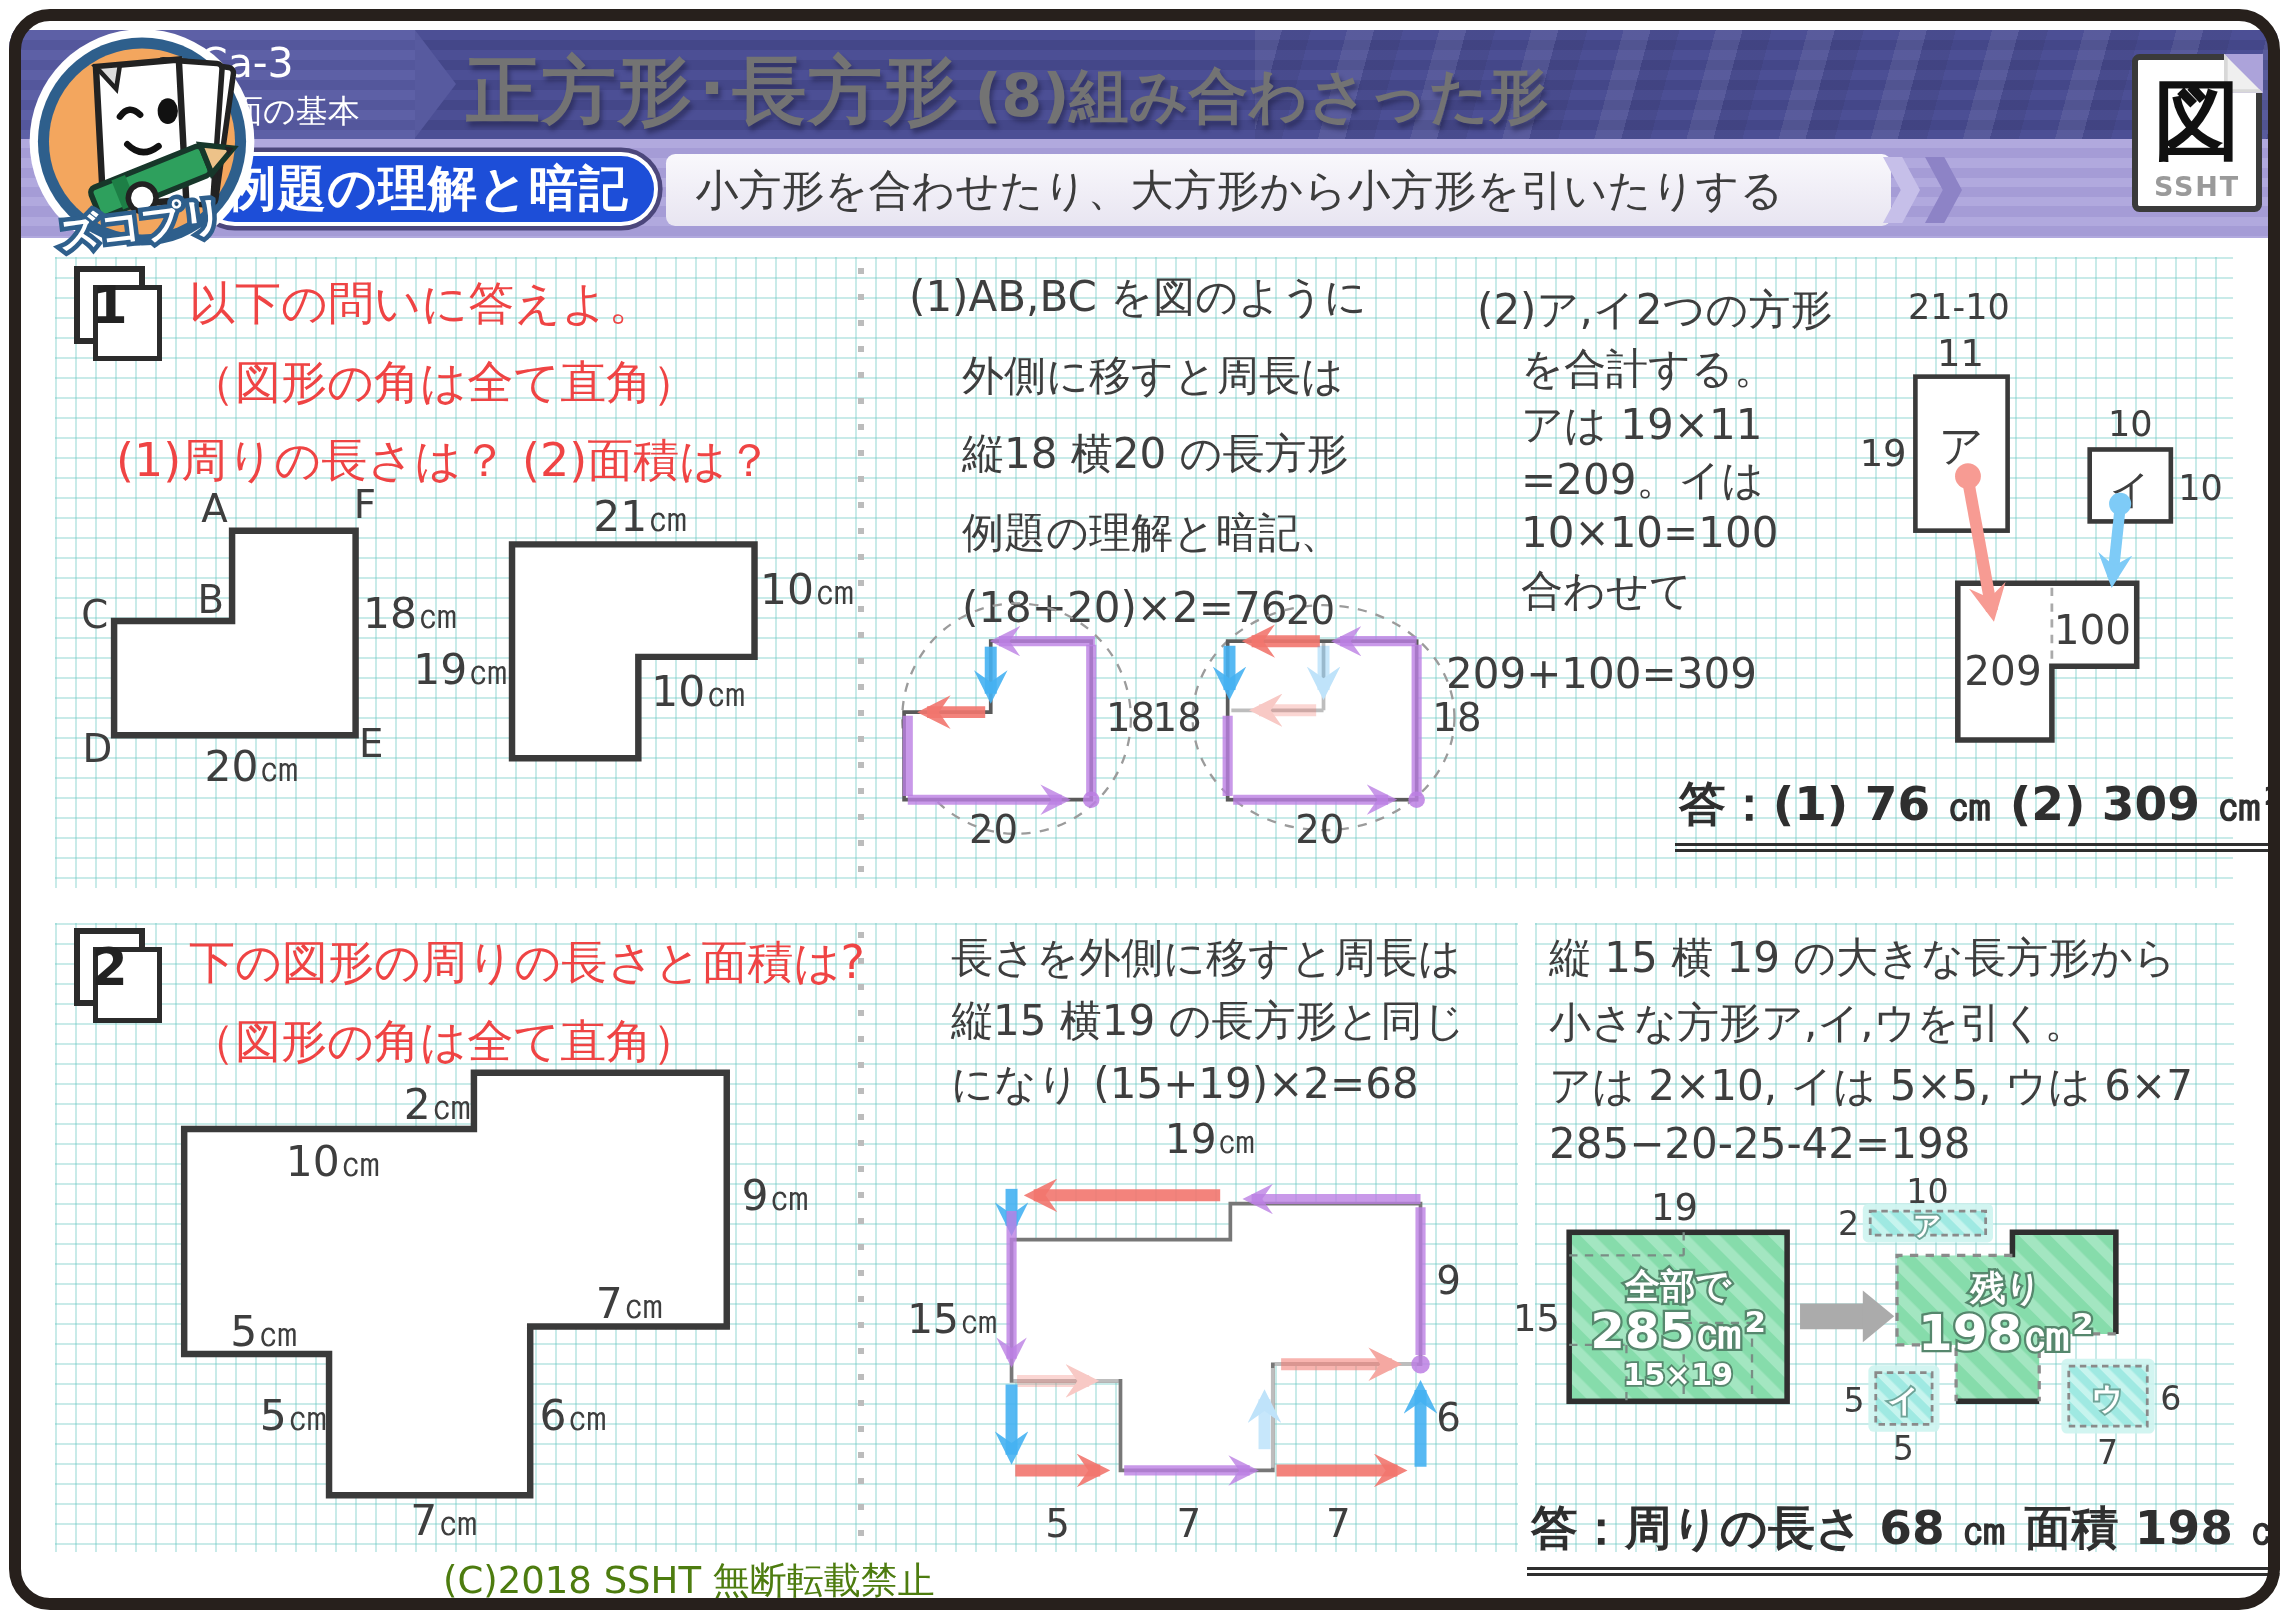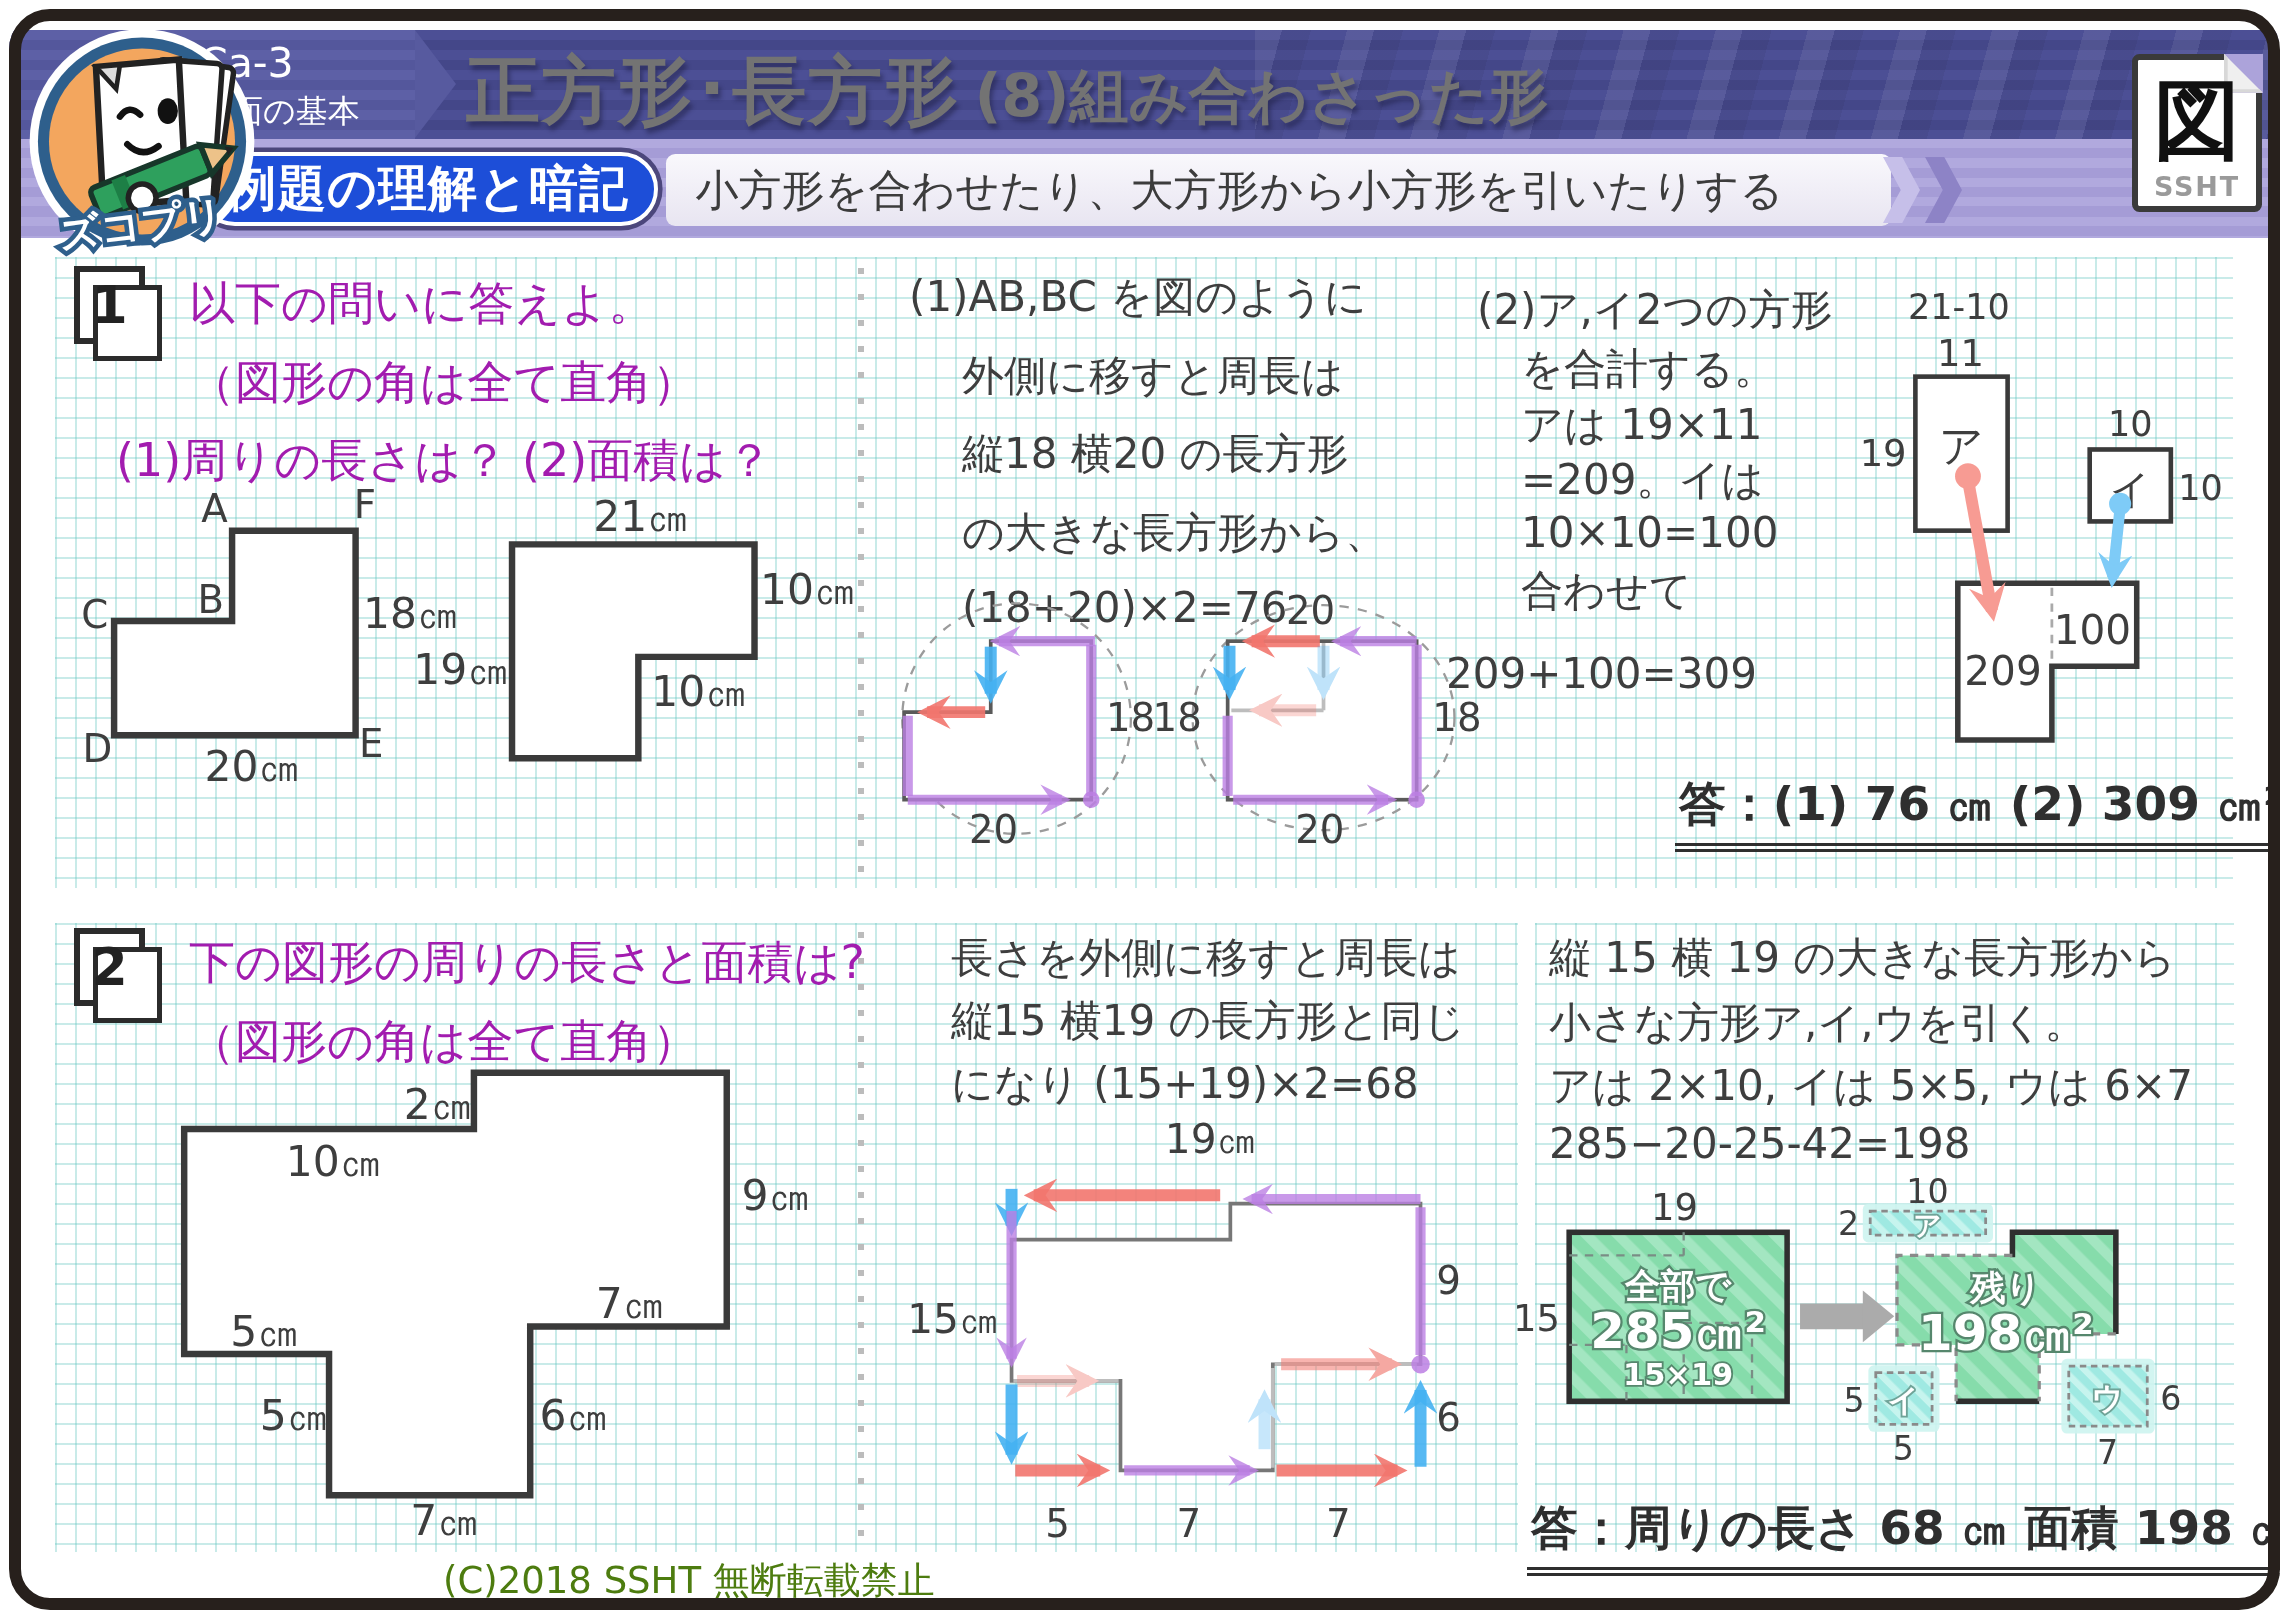--- a/index.html
+++ b/index.html
@@ -32,21 +32,21 @@
   .corner .foldbg{position:absolute;top:-6.5px;right:-6.5px;width:39px;height:39px;background:#aca3da;}
   .corner .foldflap{position:absolute;top:-6.5px;right:-6.5px;width:39px;height:39px;background:#efefef;clip-path:polygon(0 0,0 100%,100% 100%);box-shadow:inset 0 0 0 3.7px #d8d8d8;}
   
   .grid{background-color:#fff;background-image:linear-gradient(to right,rgba(96,196,190,.34) 0 1.8px,transparent 1.8px),
         linear-gradient(to bottom,rgba(96,196,190,.34) 0 1.8px,transparent 1.8px);background-size:20px 20px;}
   .vdots{width:5.5px;background-image:repeating-linear-gradient(180deg,#bcbcbc 0 6.5px,transparent 6.5px 26px);}
   
   .badge{width:59px;height:66px;background:#fff;border:6.5px solid #2b2b2b;font-size:52px;font-weight:bold;color:#222;
      display:flex;align-items:center;justify-content:center;isolation:isolate;}
   .badge::before{content:'';position:absolute;left:13px;top:13px;width:59px;height:66px;border:5.5px solid #2b2b2b;background:#fff;z-index:-1;}
-  .qt{font-size:46px;color:#a21caf;white-space:nowrap;}
+  .qt{font-size:46px;color:#ef4444;white-space:nowrap;}
   .st{font-size:42px;color:#3e3e3e;white-space:nowrap;}
   .ans{font-size:47px;font-weight:bold;color:#2f2f2f;border-bottom:9.2px double #2f2f2f;padding:0 9.2px 7.4px 3.7px;white-space:nowrap;}
   .copy{font-size:37px;color:#4d7c0f;white-space:nowrap;}
   
   svg{position:absolute;overflow:visible;}
   svg text{font-family:"DejaVu Sans","Liberation Sans",sans-serif;fill:#3e3e3e;}
   .shape{fill:#fff;stroke:#3a3a3a;stroke-width:7;stroke-linejoin:miter;}
   .shape-thin{fill:#fff;stroke:#5a5a5a;stroke-width:4;}
   .dashell{fill:none;stroke:#9b9b9b;stroke-width:2.5;stroke-dasharray:10 10;}
   .pstroke{stroke:#bc7fe3;stroke-opacity:.8;stroke-width:11;fill:none;stroke-linecap:butt;}
@@ -139,21 +139,21 @@
      <polygon class="shape" points="555,590 818,590 818,712 692,712 692,822 555,822"></polygon>
      <text x="643" y="576" class="dimt">21㎝</text>
      <text x="824" y="655" class="dimt">10㎝</text>
      <text x="706" y="765" class="dimt">10㎝</text>
      <text x="448" y="741" class="dimt">19㎝</text>
    </svg>
 
    <div class="abs st" style="left:909px;top:269px;">(1)AB,BC を図のように</div>
    <div class="abs st" style="left:962px;top:348px;">外側に移すと周長は</div>
    <div class="abs st" style="left:962px;top:426px;">縦18 横20 の長方形</div>
-   <div class="abs st" style="left:962px;top:505px;">の大きな長方形から、</div>
+   <div class="abs st" style="left:962px;top:505px;">例題の理解と暗記、</div>
    <div class="abs st" style="left:962px;top:583px;">(18+20)×2=76</div>
 
    <svg style="left:886px;top:572px;" width="628" height="295" viewBox="960 620 680 320">
      <defs>
        <marker id="cP" viewBox="0 0 10 10" refX="7" refY="5" markerWidth="3" markerHeight="3" orient="auto-start-reverse">
               <path d="M0,0 L10,5 L0,10 L3.5,5 Z" fill="#bc7fe3" fill-opacity=".8"></path>
             </marker>
        <marker id="cB" viewBox="0 0 10 10" refX="7" refY="5" markerWidth="2.8" markerHeight="2.8" orient="auto-start-reverse">
               <path d="M0,0 L10,5 L0,10 L3.5,5 Z" fill="#45b1f2" fill-opacity=".9"></path>
             </marker>

